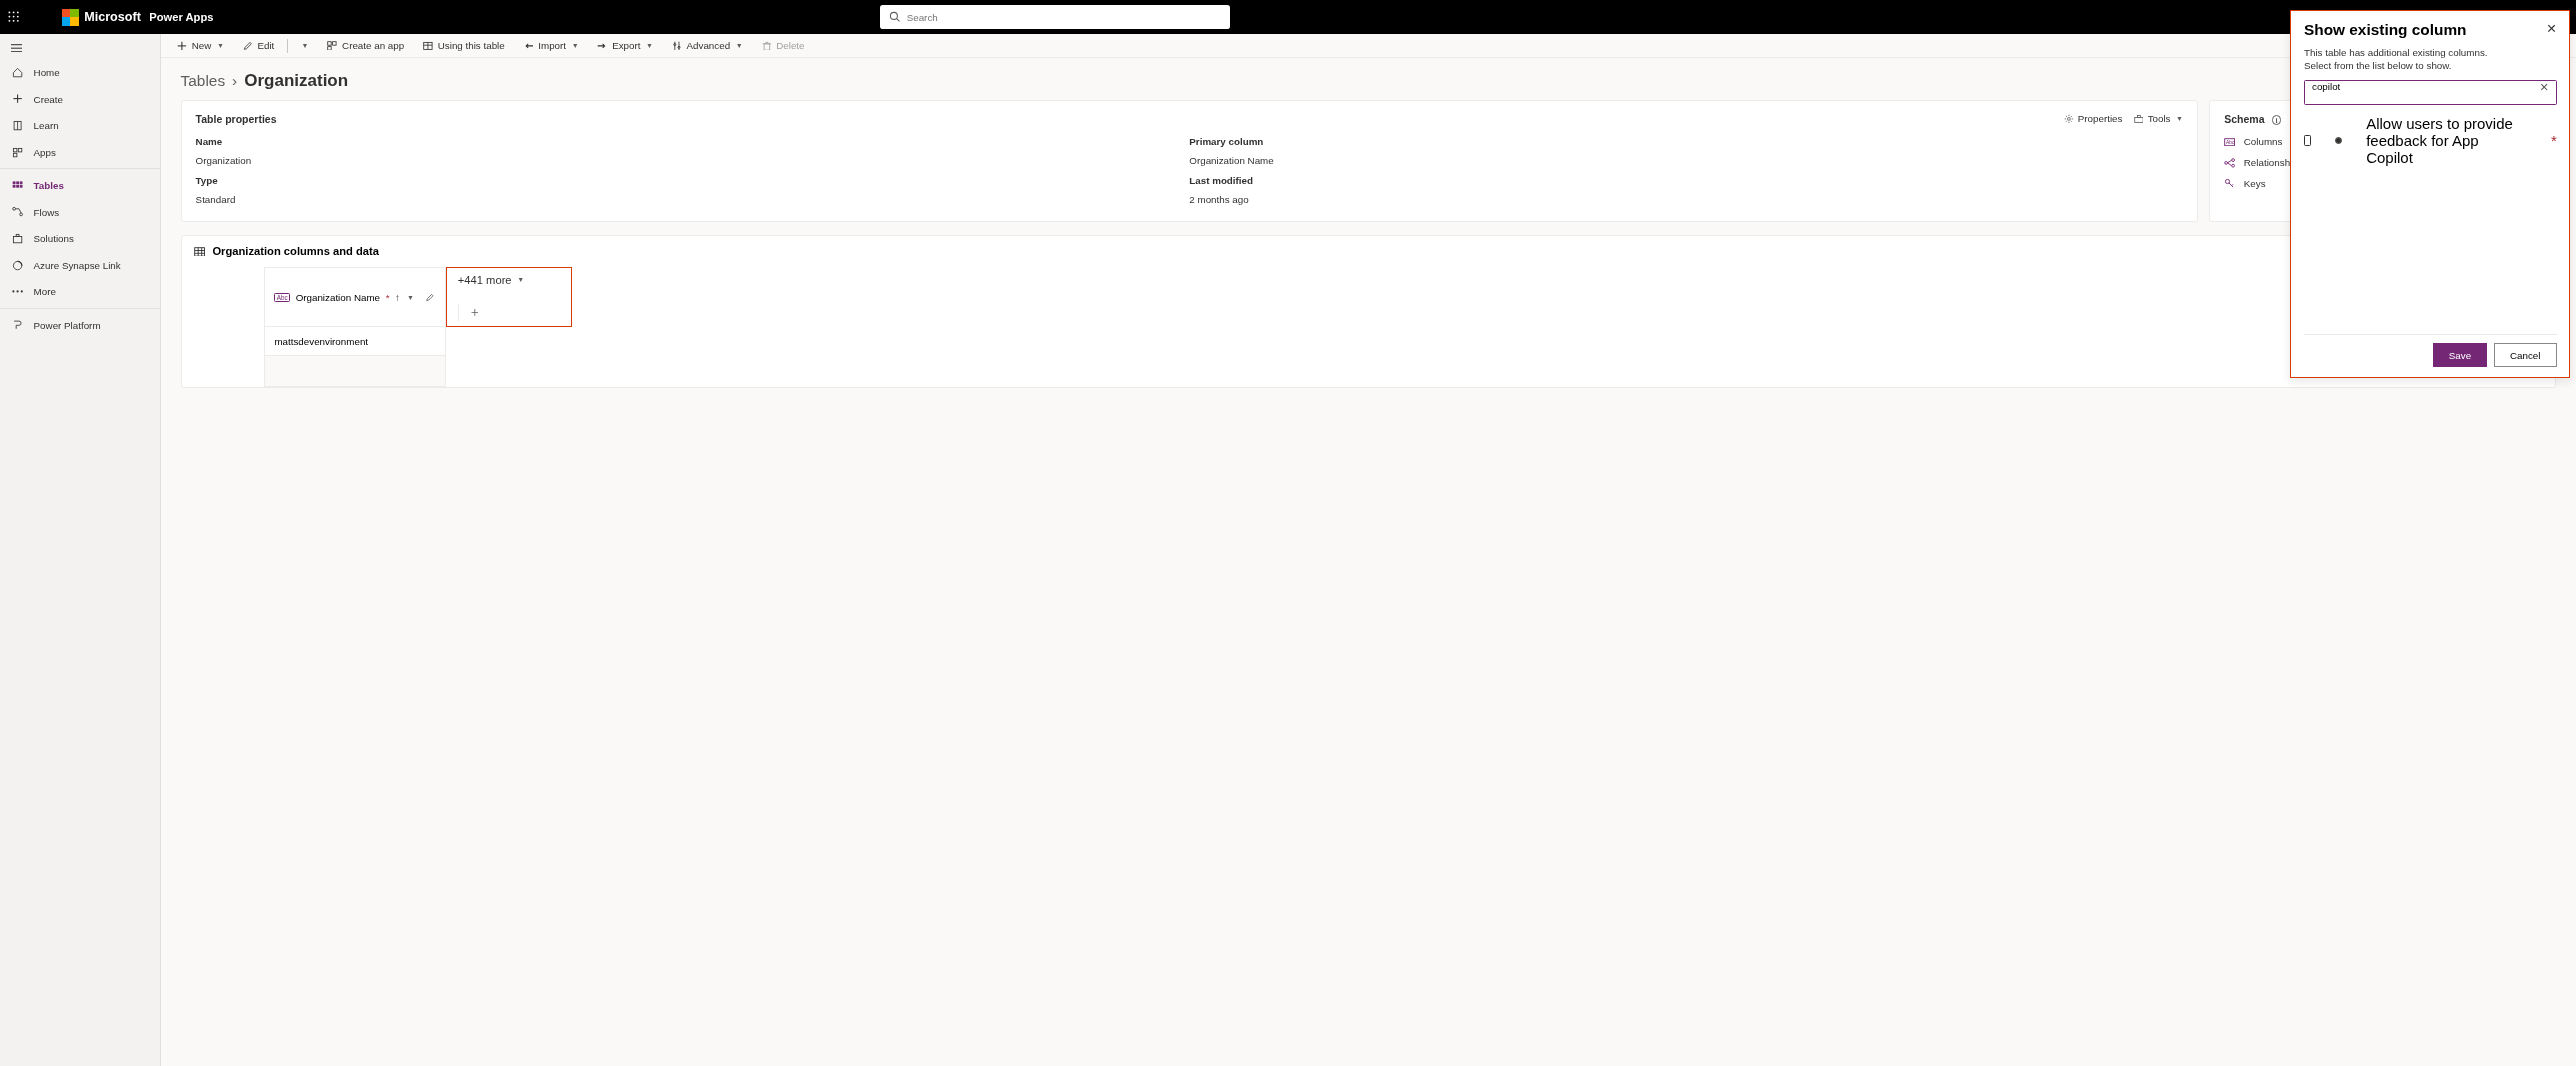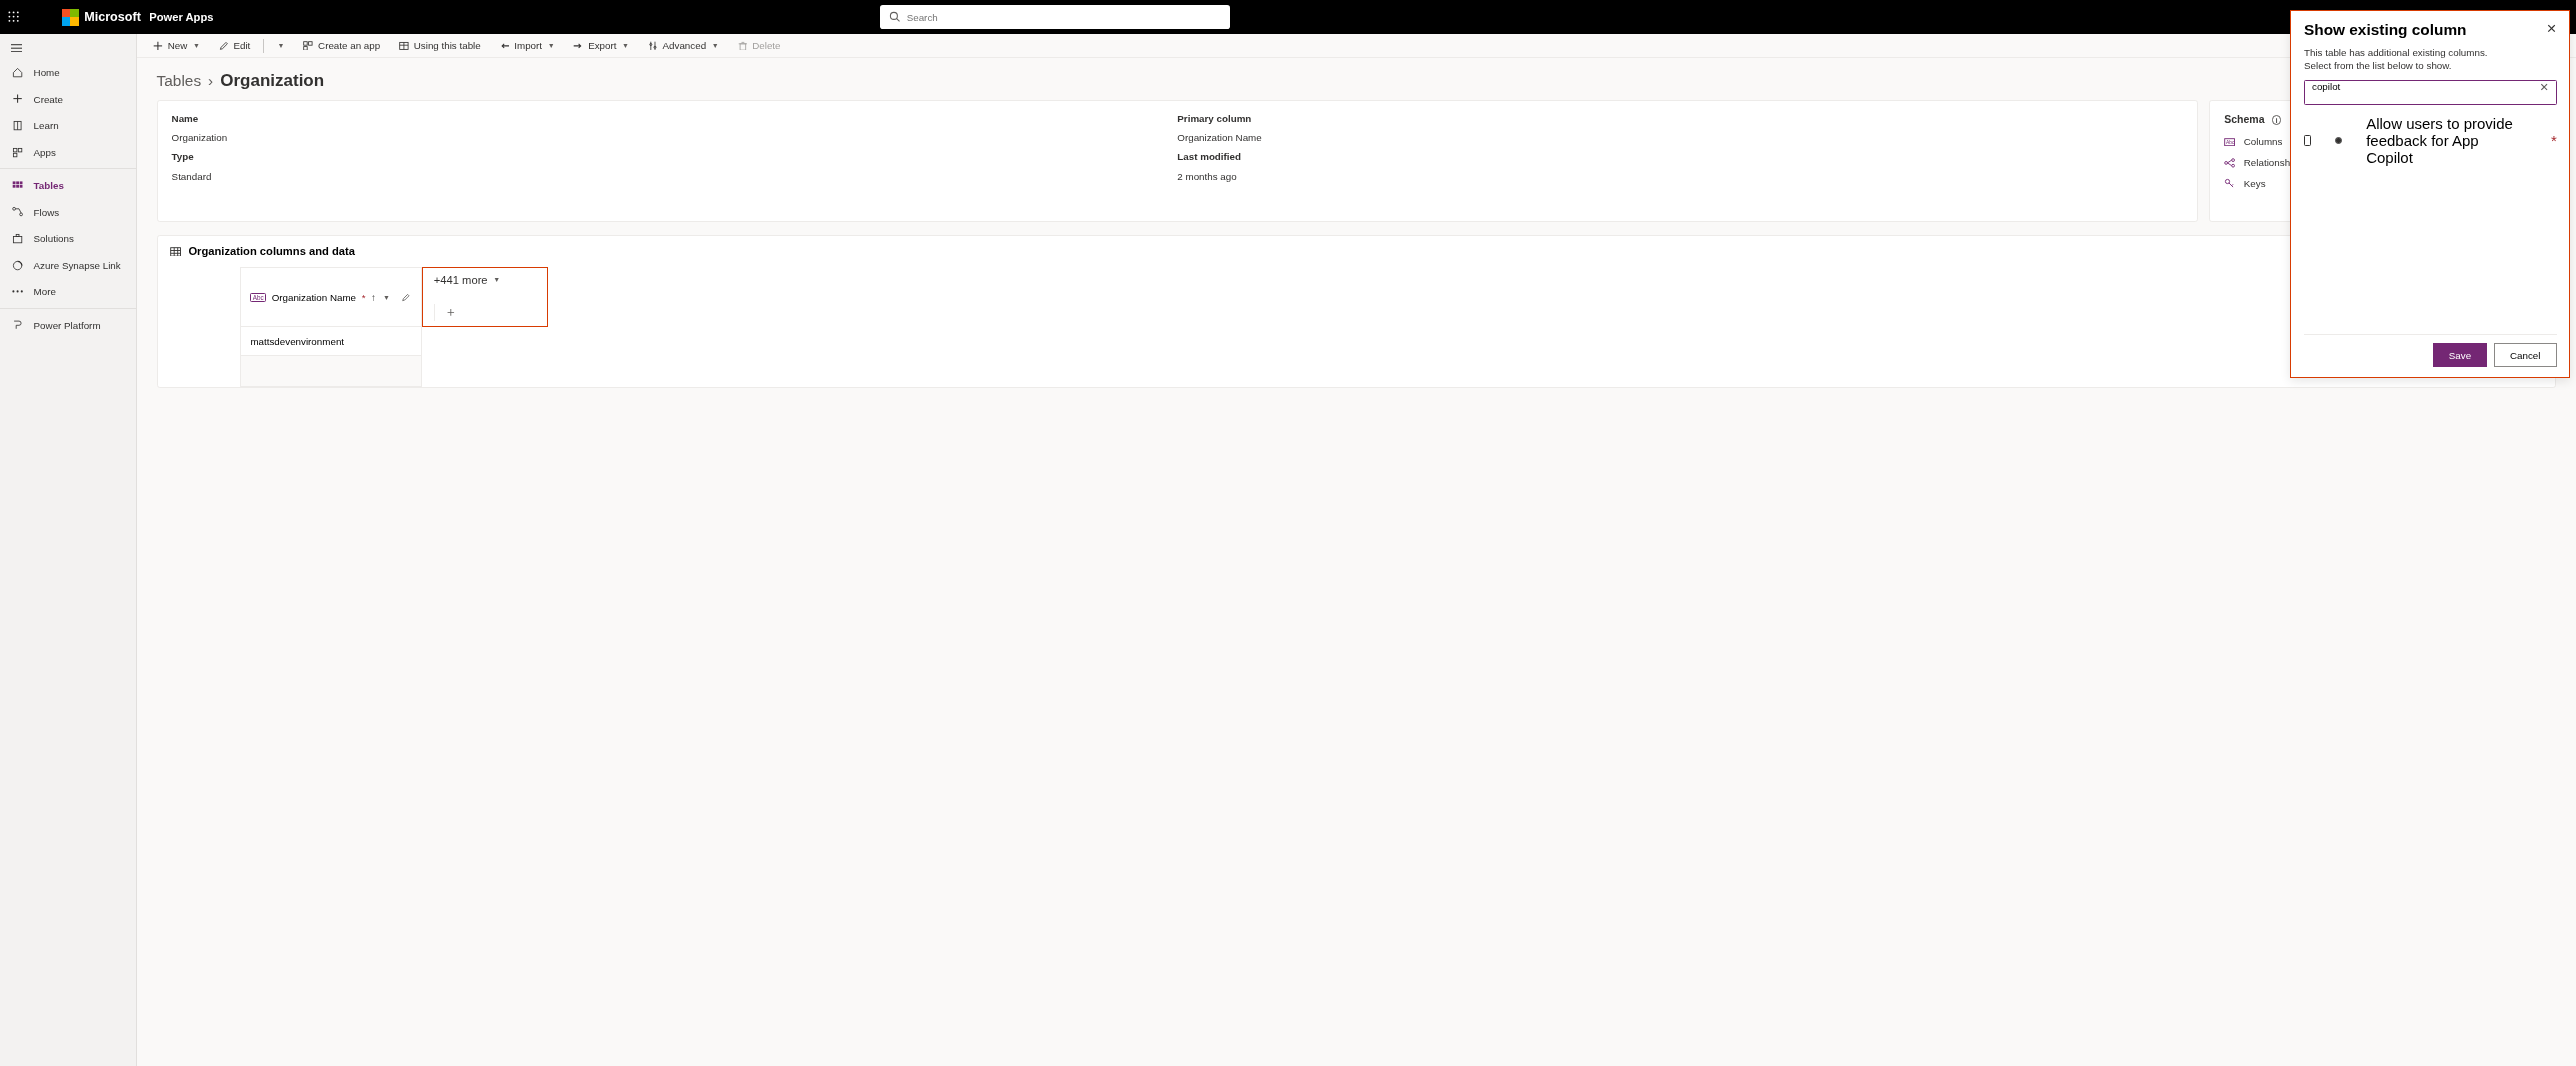--- a/index.html
+++ b/index.html
@@ -26,21 +26,21 @@
     }
     .search-box svg { width: 11.2px; height: 11.2px; stroke: #605e5c; }
     .search-box input { border: none; outline: none; font-size: 9.8px; flex: 1; color: #323130; }
     .globe-icon { margin-left: auto; }
 
     
     .body-wrap { display: flex; height: calc(100vh - 34px); }
 
     
     .left-rail {
-      width: 137px; background: #f3f2f1; border-right: 0.7px solid #e1dfdd;
+      width: 161px; background: #f3f2f1; border-right: 0.7px solid #e1dfdd;
       display: flex; flex-direction: column; padding-top: 2.8px;
     }
     .hamburger { padding: 7px 11.2px; }
     .nav-item {
       display: flex; align-items: center; gap: 9.8px; padding: 7px 11.2px;
       font-size: 9.8px; color: #323130; cursor: pointer;
     }
     .nav-item.active { color: #742774; font-weight: 600; }
     .nav-item .nav-icon { width: 12.6px; height: 12.6px; display:flex; align-items:center; justify-content:center; }
     .nav-sep { border-top: 0.7px solid #e1dfdd; margin: 2.8px 0; }
@@ -399,20 +399,40 @@
 
     <div class="crumbs">
       <span class="root">Tables</span>
       <span class="sep">›</span>
       <span class="leaf">Organization</span>
     </div>
 
     <div class="cards-row">
 
       <div class="card props-card">
+        <div class="card-header">
+          <span class="card-title">Table properties</span>
+          <div class="card-actions">
+            <span class="card-action">
+              <svg width="9.8" height="9.8" viewBox="0 0 14 14" fill="none" stroke="#605e5c" stroke-width="1.2">
+                  <circle cx="7" cy="7" r="2"></circle>
+                  <path d="M7 1 V3 M7 11 V13 M1 7 H3 M11 7 H13 M3 3 L4.5 4.5 M9.5 9.5 L11 11 M3 11 L4.5 9.5 M9.5 4.5 L11 3"></path>
+                </svg>
+              <span>Properties</span>
+            </span>
+            <span class="card-action">
+              <svg width="9.8" height="9.8" viewBox="0 0 14 14" fill="none" stroke="#605e5c" stroke-width="1.2">
+                  <rect x="1" y="5" width="12" height="7"></rect>
+                  <rect x="5" y="2" width="4" height="3"></rect>
+                </svg>
+              <span>Tools</span>
+              <span class="chev">▼</span>
+            </span>
+          </div>
+        </div>
         <div class="props-grid">
           <div class="prop-label">Name</div>
           <div class="prop-label">Primary column</div>
           <div class="prop-value">Organization</div>
           <div class="prop-value">Organization Name</div>
           <div class="prop-label">Type</div>
           <div class="prop-label">Last modified</div>
           <div class="prop-value">Standard</div>
           <div class="prop-value">2 months ago</div>
         </div>

